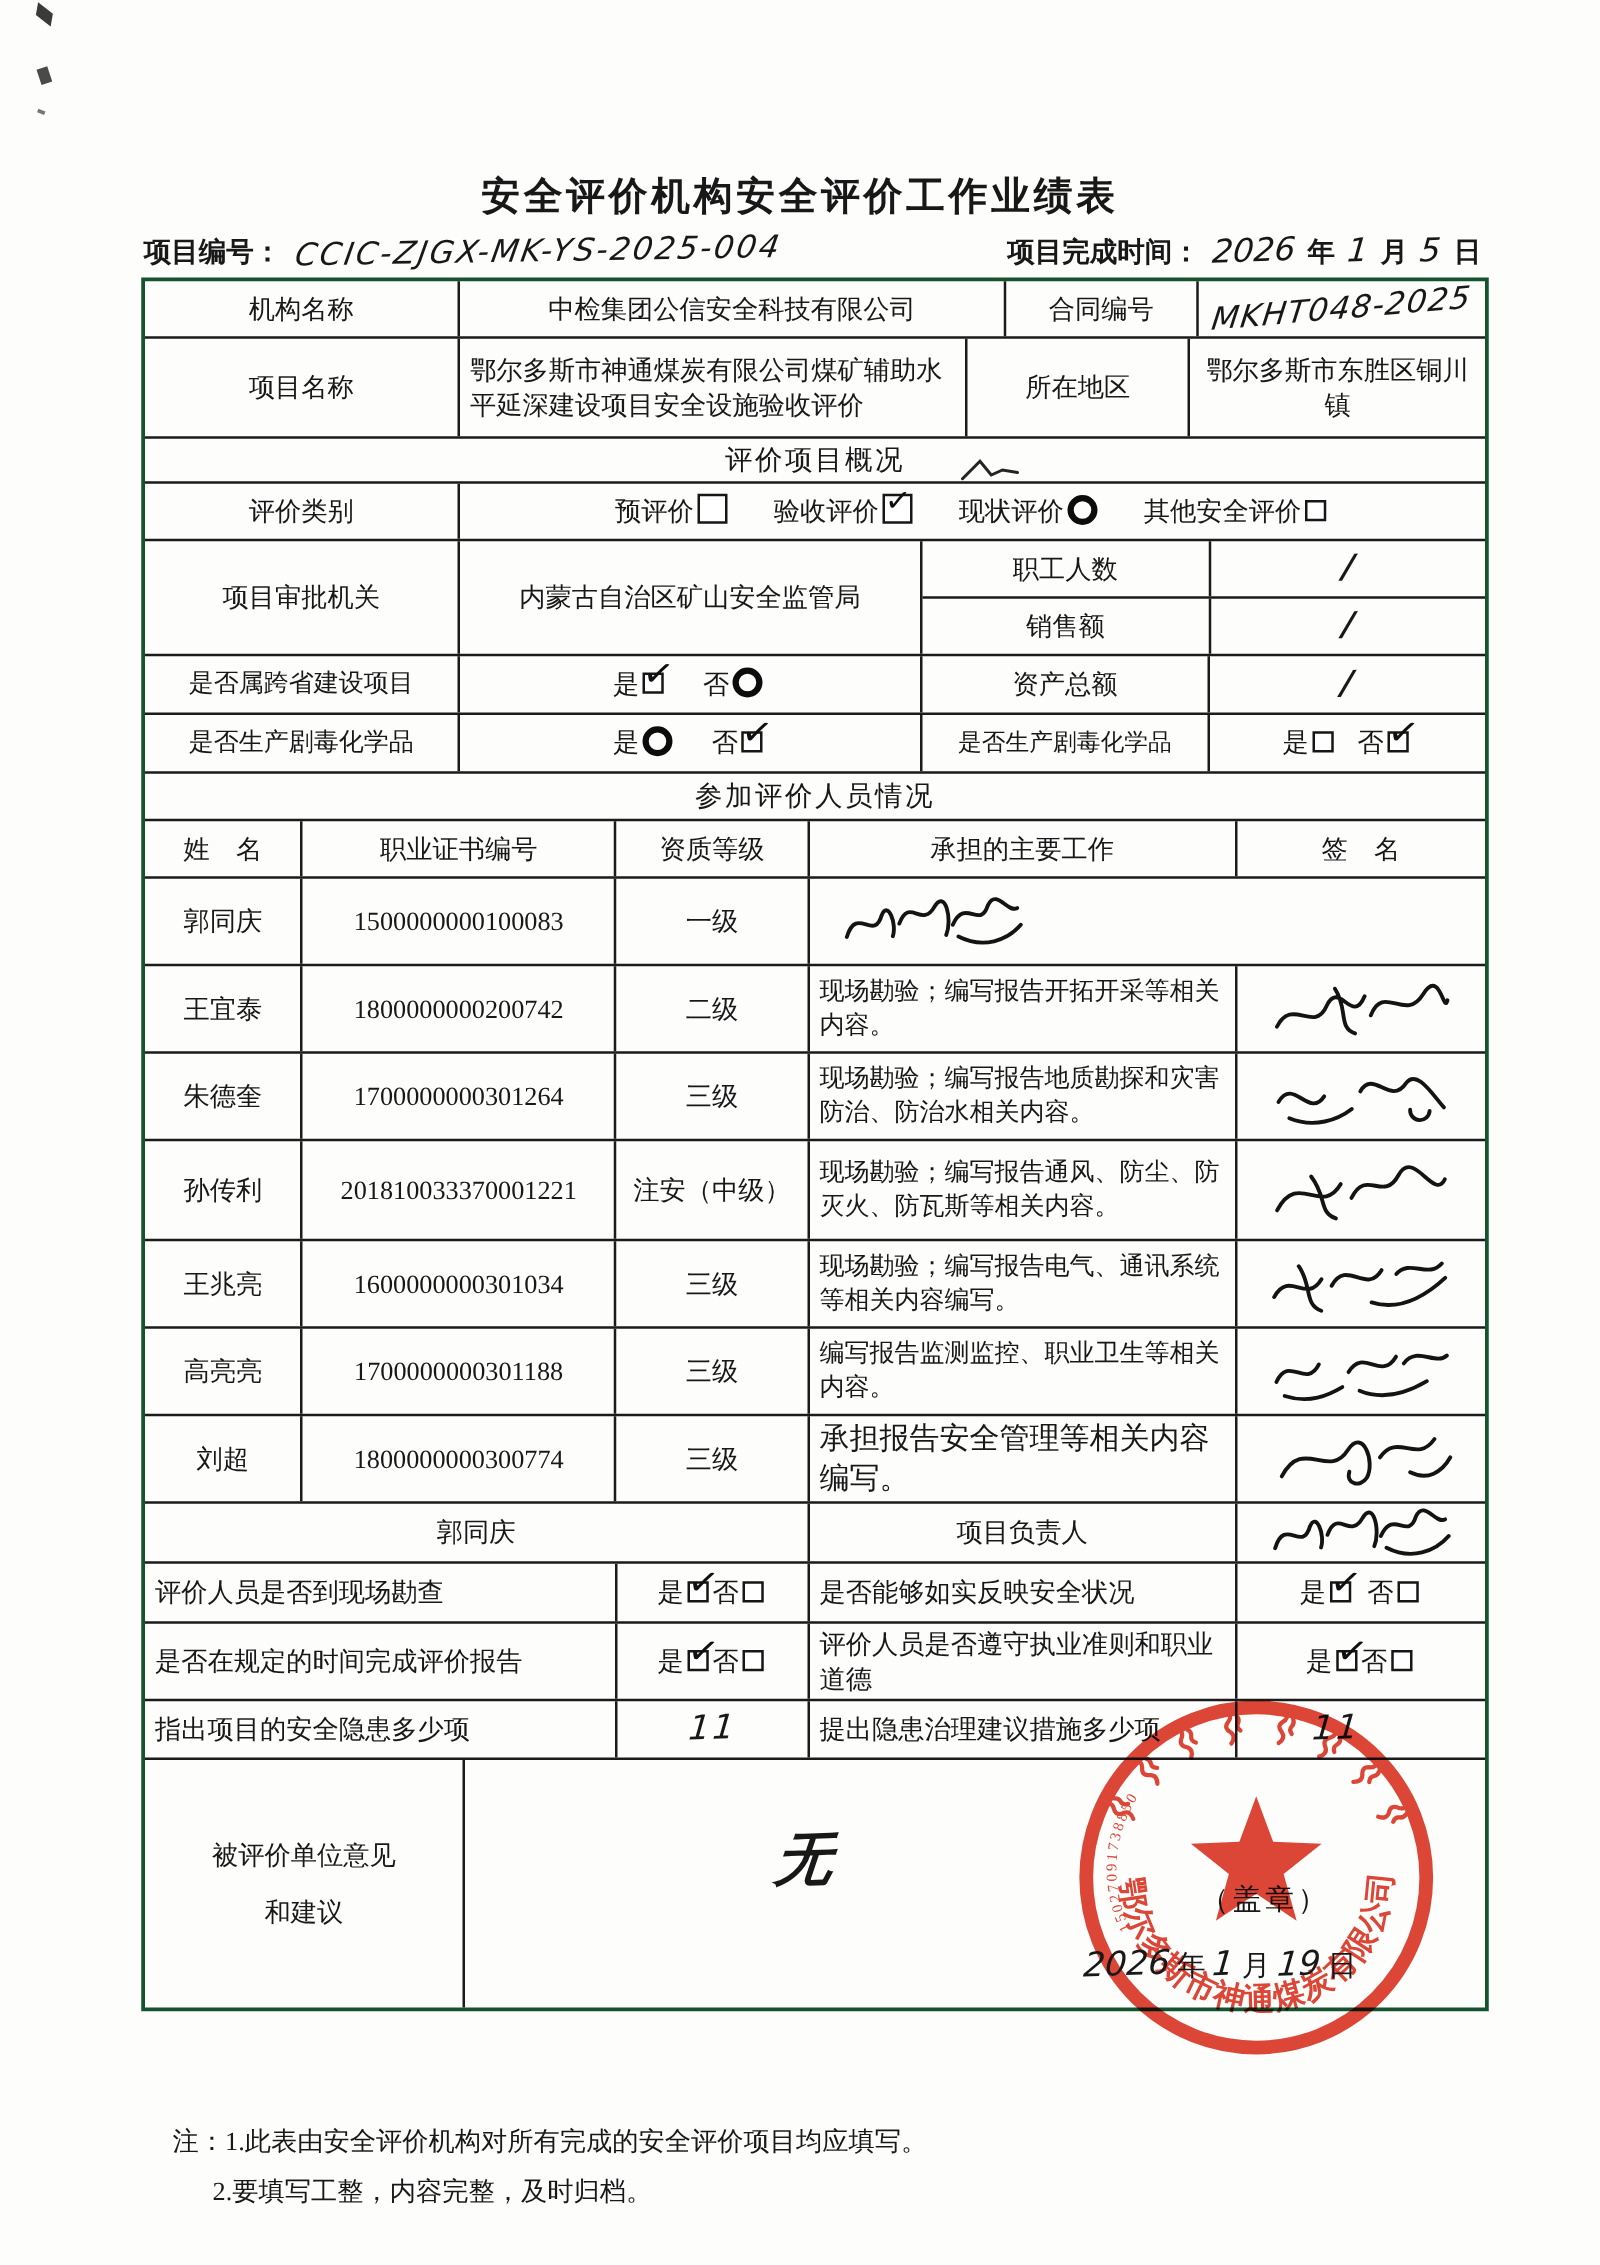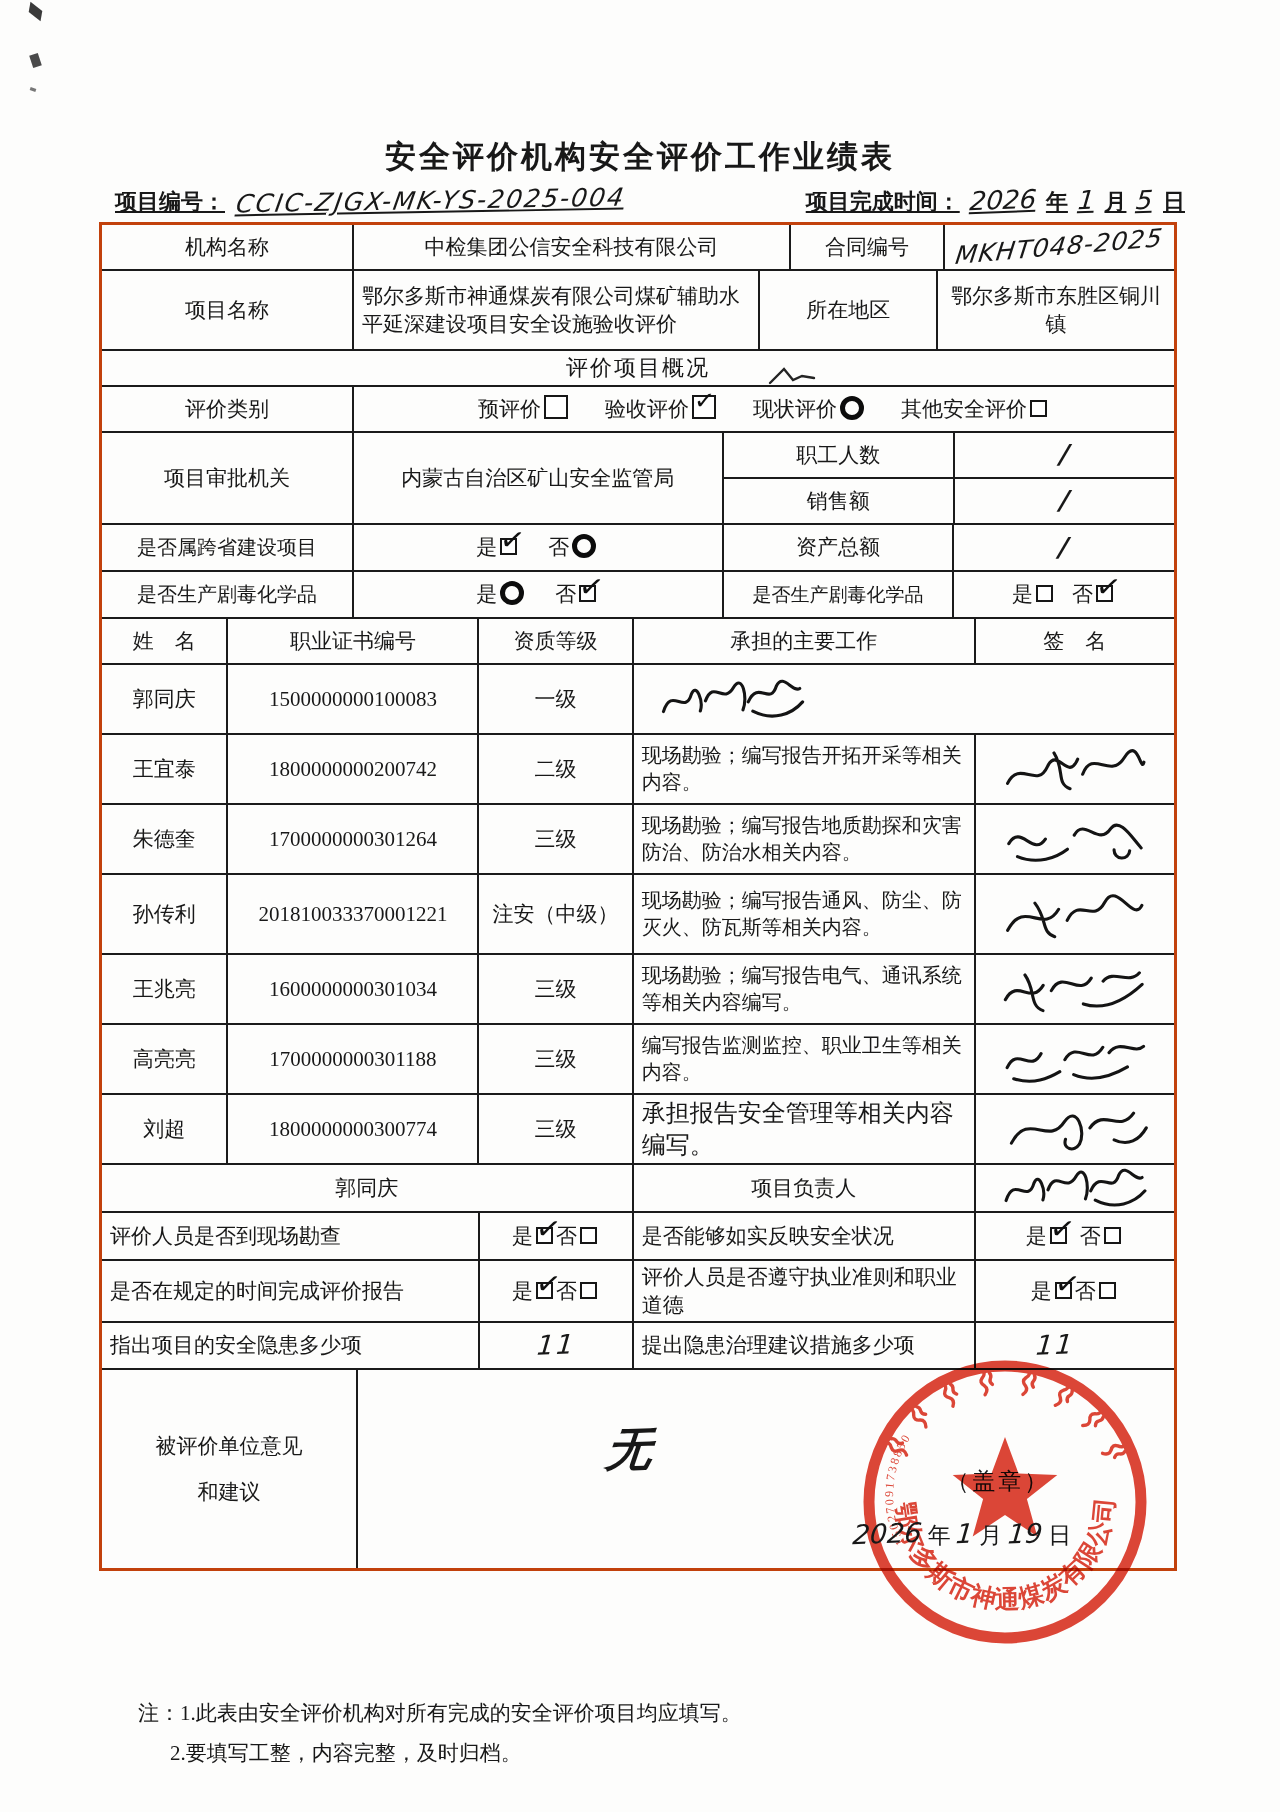--- a/index.html
+++ b/index.html
@@ -8,31 +8,31 @@
   
   .artifact{position:absolute;background:#3a3a3a;}
   .a1{left:28px;top:7px;width:15px;height:9px;transform:rotate(38deg) skewX(28deg);}
   .a2{left:31px;top:54px;width:9px;height:13px;transform:rotate(-18deg);background:#4a4a4a;}
   .a3{left:30px;top:88px;width:6px;height:3px;transform:rotate(20deg);background:#777;}
 
   .title{position:absolute;left:0;top:136px;width:100%;text-align:center;
          font-size:31px;font-weight:bold;letter-spacing:3px;}
   .meta{position:absolute;left:115px;top:184px;width:1070px;height:34px;
         display:flex;justify-content:space-between;align-items:center;font-size:22px;font-weight:bold;}
-  .meta .grp{display:flex;align-items:baseline;gap:6px;text-decoration:underline;}
+  .meta .grp{display:flex;align-items:baseline;gap:6px;}
 
   .hw{font-family:"DejaVu Sans","Liberation Sans",sans-serif;font-style:italic;font-weight:500;
       display:inline-block;transform:skewX(-7deg) rotate(-2deg);white-space:nowrap;}
   .hw-projno{font-size:25px;letter-spacing:2px;margin-left:6px;transform:skewX(-10deg) rotate(-1deg);}
   .hw-date{font-size:26px;margin:0 4px;}
   .hw-contract{font-size:25px;letter-spacing:1px;transform:skewX(-12deg) rotate(-5deg);}
   .hw-slash{font-size:26px;font-weight:600;}
   .hw-num{font-size:27px;letter-spacing:2px;}
 
-  .form-table{position:absolute;left:99px;top:222px;width:1072px;border:3px solid #c2410c;}
+  .form-table{position:absolute;left:113px;top:222px;width:1072px;border:3px solid #14532d;}
   .row{display:flex;border-bottom:2px solid #1b1b1b;box-sizing:border-box;}
   .row:last-child{border-bottom:none;}
   .cell{border-right:2px solid #1b1b1b;box-sizing:border-box;display:flex;align-items:center;
         justify-content:center;text-align:center;padding:3px 8px;font-size:21px;line-height:1.35;}
   .cell:last-child{border-right:none;}
   .cell.lft{justify-content:flex-start;text-align:left;}
   .sect{justify-content:center;font-size:22px;letter-spacing:2px;}
   .subcol{display:flex;flex-direction:column;box-sizing:border-box;}
   .subrow{display:flex;flex:1;border-bottom:2px solid #1b1b1b;box-sizing:border-box;}
   .subrow:last-child{border-bottom:none;}
@@ -170,20 +170,23 @@
       </div>
       <div class="cell" style="width:21.5%;font-size:19px">是否生产剧毒化学品</div>
       <div class="cell" style="width:20.5%">
         <span class="opt"><span>是</span><span class="box sm"></span></span>
         <span style="width:16px"></span>
         <span class="opt"><span>否</span><span class="box sm"><span class="tick">✓</span></span></span>
       </div>
     </div>
 
 
+    <div class="row" style="height:38px">
+      <div class="cell sect" style="width:100%">参加评价人员情况</div>
+    </div>
 
     <div class="row" style="height:46px">
       <div class="cell" style="width:11.8%">姓　名</div>
       <div class="cell" style="width:23.4%">职业证书编号</div>
       <div class="cell" style="width:14.4%">资质等级</div>
       <div class="cell" style="width:31.9%">承担的主要工作</div>
       <div class="cell" style="width:18.5%">签　名</div>
     </div>
 
     <div class="row" style="height:70px">

